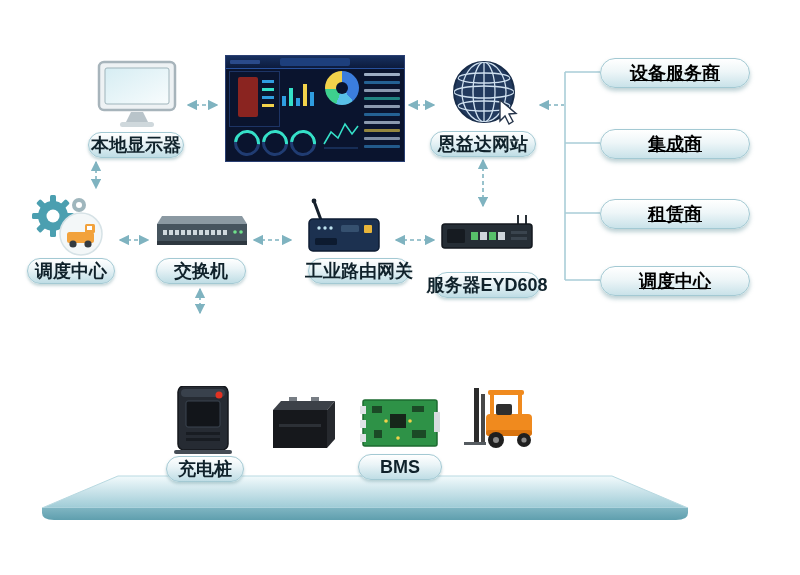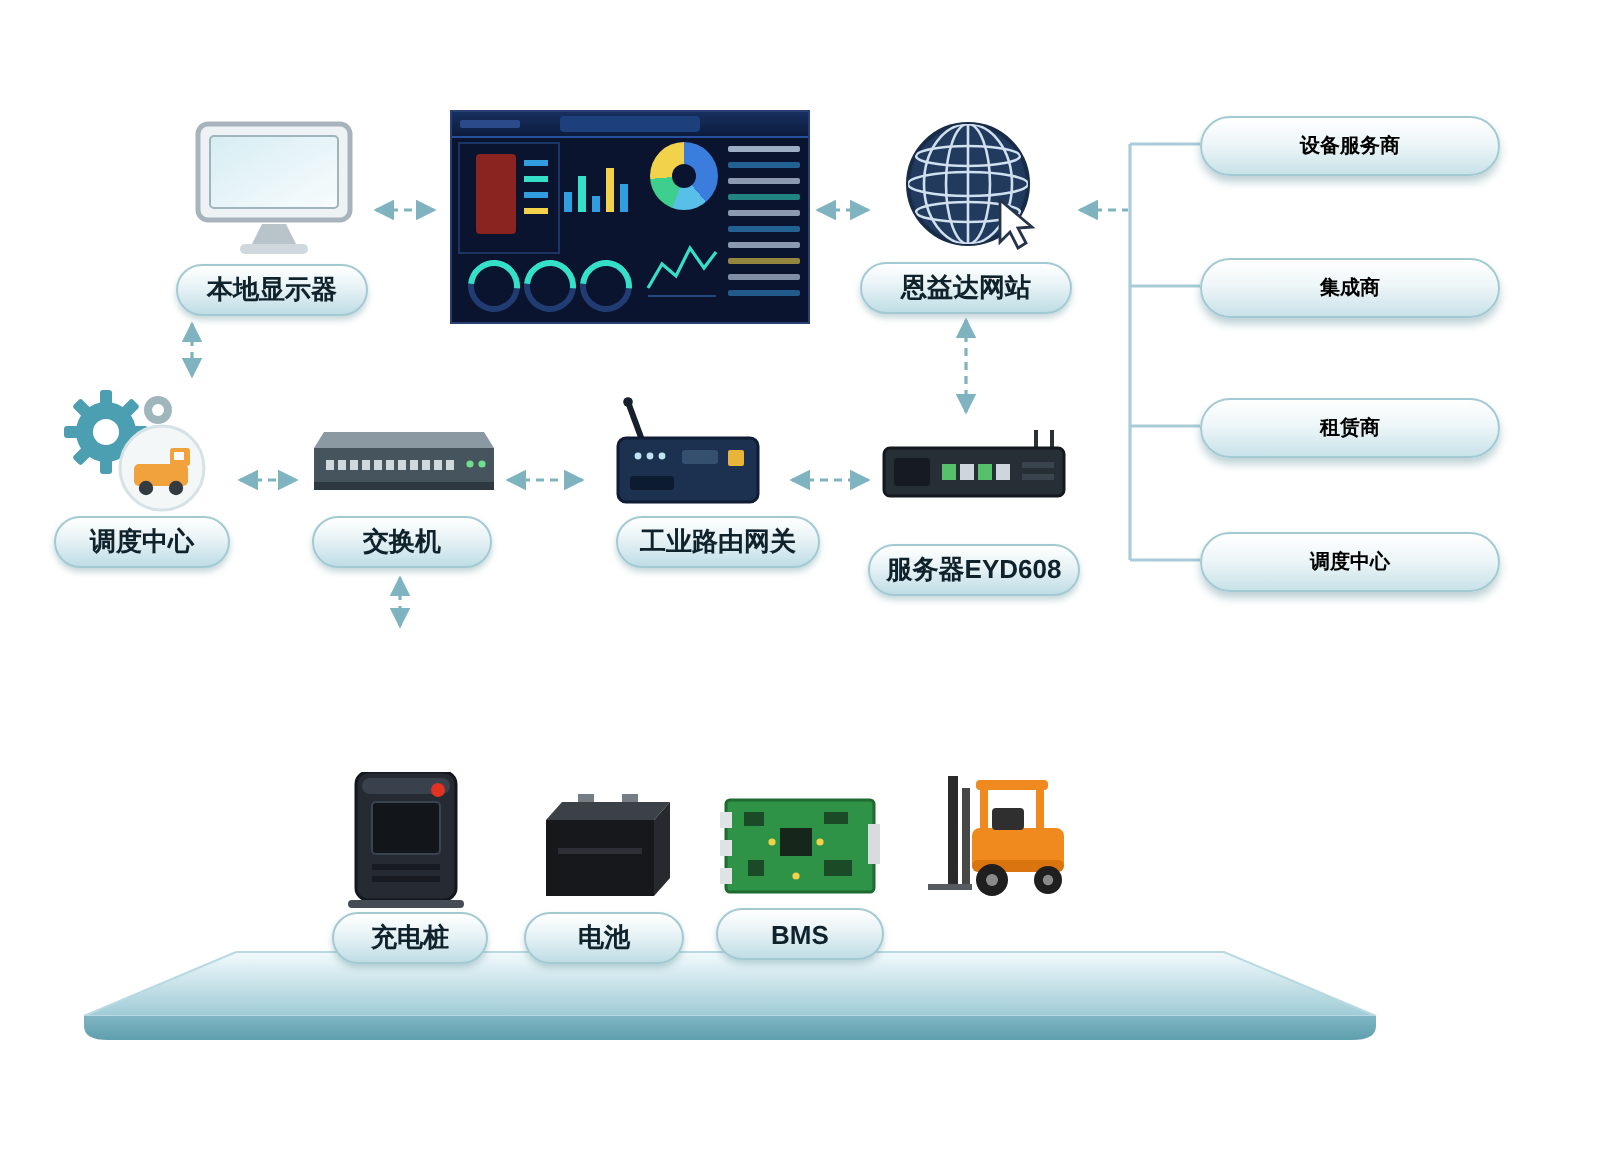--- a/index.html
+++ b/index.html
@@ -3,24 +3,24 @@
 <meta charset="utf-8">
 <style>
   html,body{margin:0;padding:0;background:#fff;}
   .canvas{position:relative;width:800px;height:575px;background:#ffffff;overflow:hidden;
           font-family:"Liberation Sans","DejaVu Sans",sans-serif;}
   .abs{position:absolute;}
   .pill{position:absolute;display:flex;align-items:center;justify-content:center;
         background:linear-gradient(180deg,#ffffff 0%,#eaf4f7 40%,#bfdde5 100%);
         border:1px solid #a3c9d3;border-radius:13px;
         box-shadow:0 2px 3px rgba(90,140,150,.35);
-        color:#10222b;font-weight:bold;font-size:13px;white-space:nowrap;z-index:5;}
-  .pill.big{border-radius:15px;font-size:10px;color:#000;
+        color:#10222b;font-weight:bold;font-size:18px;white-space:nowrap;z-index:5;}
+  .pill.big{border-radius:15px;font-size:18px;color:#000;
         background:linear-gradient(180deg,#ffffff 0%,#eef6f8 45%,#c9e2e9 100%);
-        box-shadow:0 3px 4px rgba(90,140,150,.4);}
+        box-shadow:0 3px 4px rgba(90,140,150,.4);text-decoration:underline;}
   .icon{position:absolute;z-index:4;}
   svg{display:block;}
   
   .dash{position:absolute;left:225px;top:55px;width:178px;height:105px;
         background:#0a142e;border:1px solid #2a3f73;z-index:4;}
   .dash .hdr{position:absolute;left:0;top:0;width:178px;height:12px;
         background:linear-gradient(180deg,#17305f,#0c1b3d);border-bottom:1px solid #27509c;}
   .dash .title{position:absolute;left:54px;top:2px;width:70px;height:8px;background:#1d3f7c;border-radius:2px;}
   .dash .hbar{position:absolute;left:4px;top:4px;width:30px;height:4px;background:#2a4a8a;border-radius:1px;}
   .dash .panel{position:absolute;border:1px solid #1d3465;}
@@ -276,23 +276,20 @@
   </div>
 
   <svg class="icon" style="left:263px;top:396px" width="76" height="58" viewBox="0 0 76 58">
     <rect x="26" y="1" width="8" height="5" fill="#777d84"></rect>
     <rect x="48" y="1" width="8" height="5" fill="#777d84"></rect>
     <polygon points="10,14 64,14 72,5 18,5" fill="#3c4148"></polygon>
     <polygon points="64,14 72,5 72,43 64,52" fill="#26292e"></polygon>
     <rect x="10" y="14" width="54" height="38" fill="#16181c"></rect>
     <rect x="16" y="28" width="42" height="3" fill="#2c3036"></rect>
   </svg>
-  <div class="pill" style="left:262px;top:456px;width:78px;height:24px">
-    <span>电池</span>
-  </div>
 
   <svg class="icon" style="left:360px;top:394px" width="80" height="58" viewBox="0 0 80 58">
     <rect x="3" y="6" width="74" height="46" rx="2" fill="#2e9247" stroke="#1d6b31" stroke-width="1.5"></rect>
     <rect x="30" y="20" width="16" height="14" fill="#16261a"></rect>
     <rect x="12" y="12" width="10" height="7" fill="#1b4a26"></rect>
     <rect x="52" y="12" width="12" height="6" fill="#1b4a26"></rect>
     <rect x="14" y="36" width="8" height="8" fill="#1b4a26"></rect>
     <rect x="52" y="36" width="14" height="8" fill="#1b4a26"></rect>
     <rect x="0" y="12" width="6" height="8" fill="#dfe3e6"></rect>
     <rect x="0" y="26" width="6" height="8" fill="#dfe3e6"></rect>

